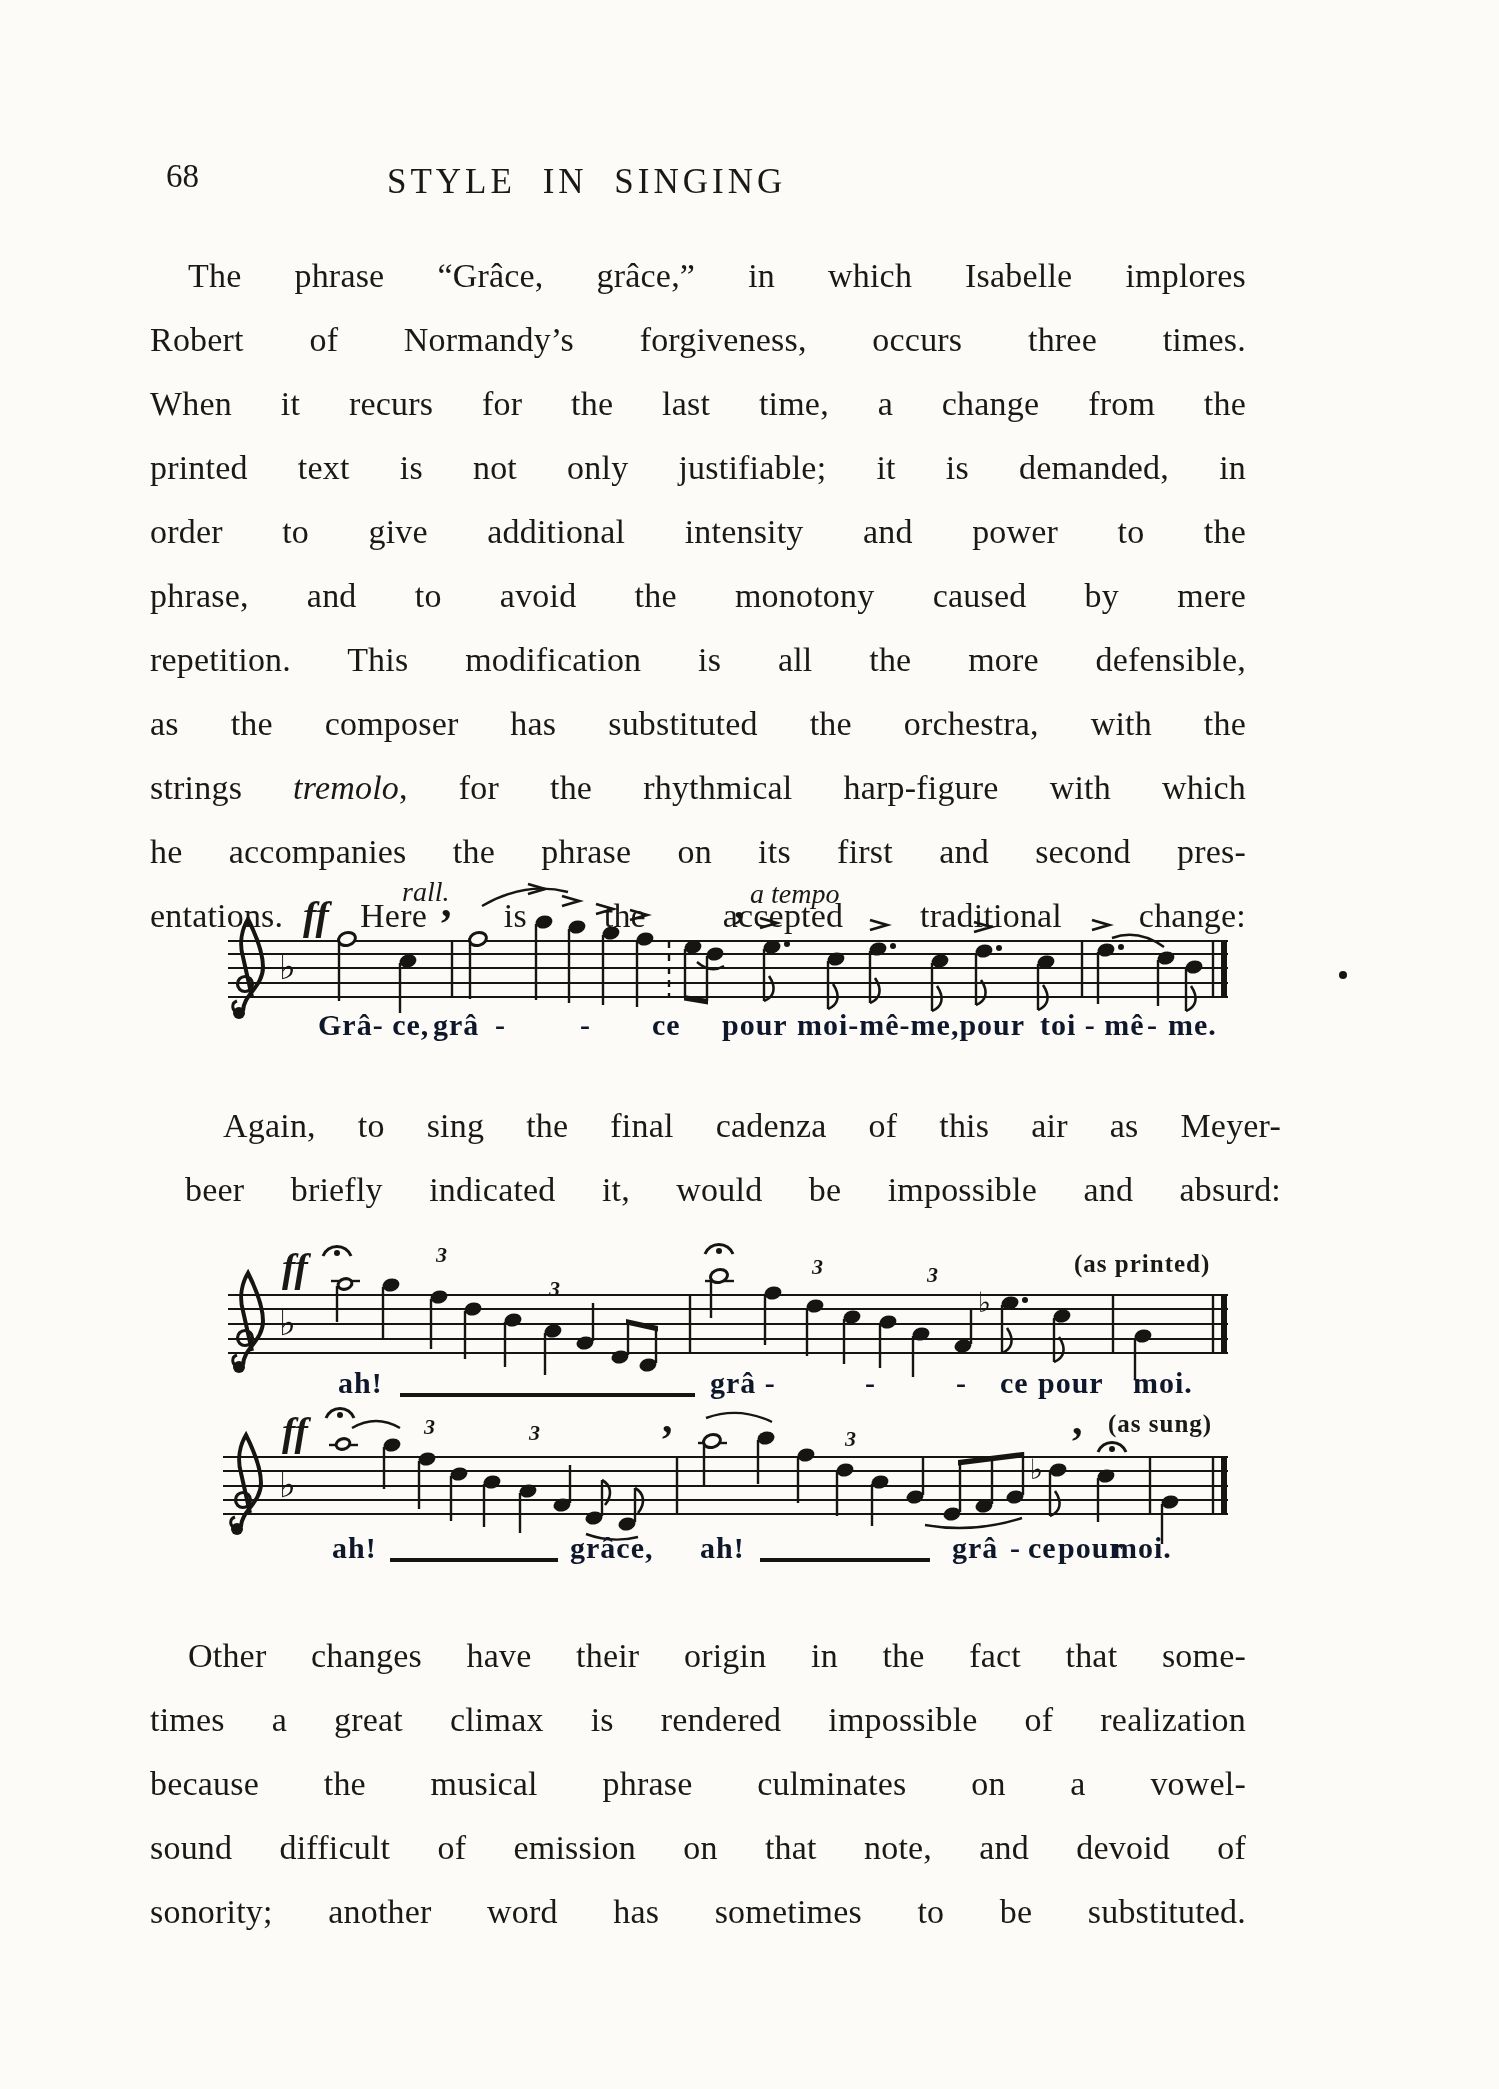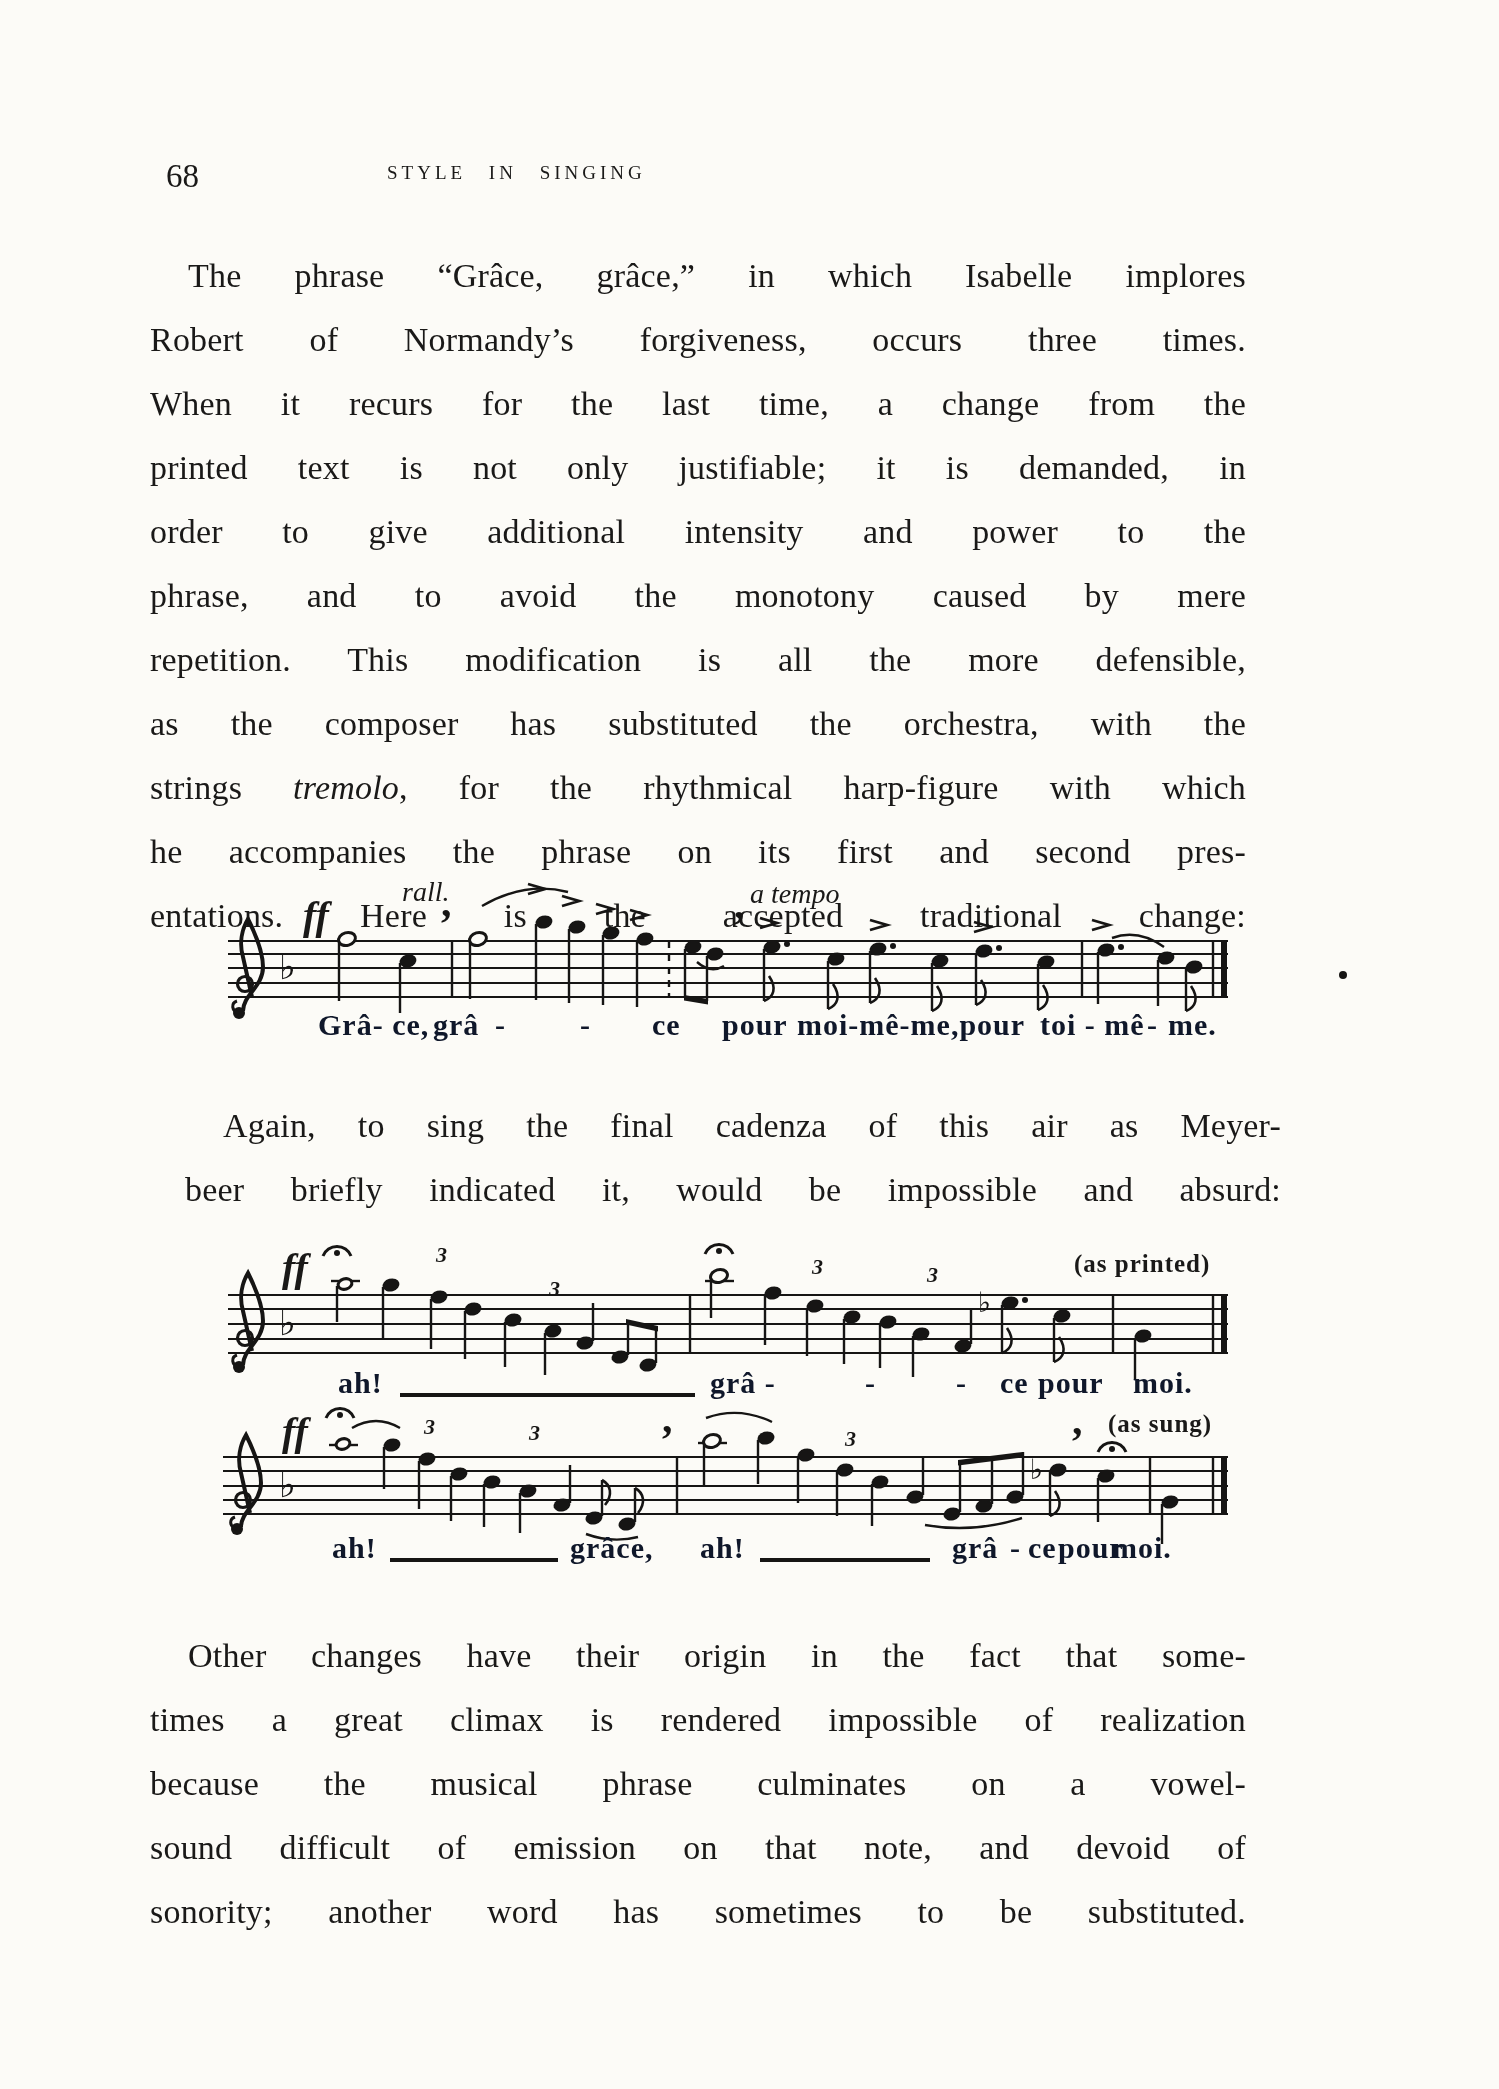--- a/index.html
+++ b/index.html
@@ -2,21 +2,21 @@
 <html><head>
 <meta charset="utf-8">
 <style>
   html,body{margin:0;padding:0;}
   body{
     width:1499px;height:2089px;position:relative;overflow:hidden;
     background:#fcfbf7;font-family:"Liberation Serif",serif;color:#1a1918;
   }
   .abs{position:absolute;font-family:Liberation Serif, serif;}
   .pagenum{left:166px;top:158px;font-size:33px;}
-  .runtitle{left:387px;top:162px;font-size:19px;letter-spacing:4px;word-spacing:14px;}
+  .runtitle{left:387px;top:162px;font-size:35px;letter-spacing:4px;word-spacing:14px;}
   .para{
     position:absolute;left:150px;width:1096px;
     font-size:34px;line-height:64px;text-indent:38px;
     text-align:justify;text-align-last:justify;letter-spacing:.2px;
   }
   .p1{top:244px;} .p2{top:1094px;margin-left:35px;} .p3{top:1624px;}
   #score-svg{position:absolute;left:0;top:0;}
   .dyn{position:absolute;font:italic 700 40px "Liberation Serif",serif;}
   .tmark{position:absolute;font:italic 28px "Liberation Serif",serif;}
   .slabel{position:absolute;font:700 25px "Liberation Serif",serif;letter-spacing:1px;}

